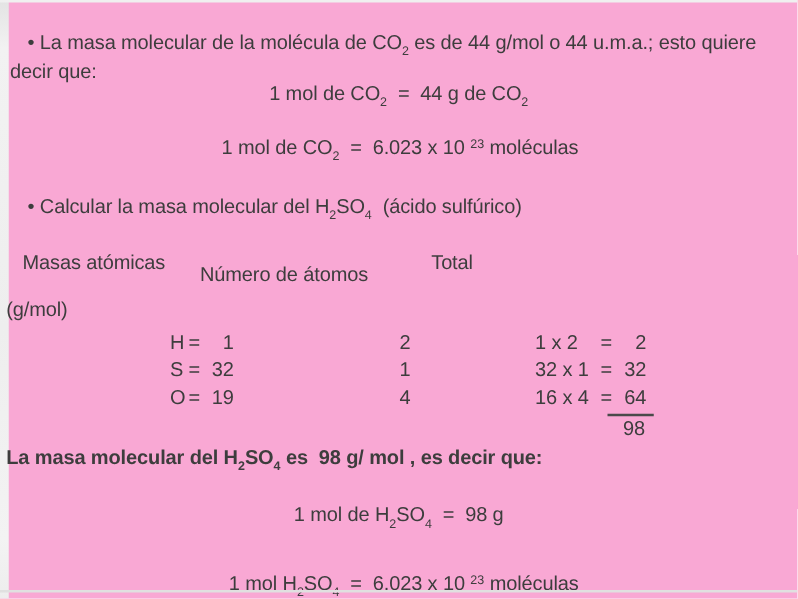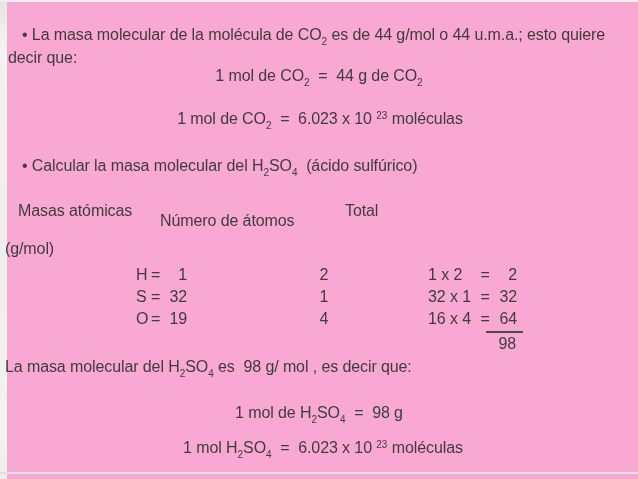--- a/index.html
+++ b/index.html
@@ -143,21 +143,21 @@
         <span class="eq">=</span>
         <span class="rs">64</span>
       </span>
     </div>
 
   </div>
 
   <div class="sum-underline"></div>
   <div class="sum-value">98</div>
 
-  <div class="abs" style="left:5px; top:358px;"><span>La masa molecular del H</span><span class="sub">2</span><span>SO</span><span class="sub">4</span><span> es  98 g/ mol , es decir que:</span></div>
+  <div class="abs" style="left:5px; top:358px;font-weight:bold;"><span>La masa molecular del H</span><span class="sub">2</span><span>SO</span><span class="sub">4</span><span> es  98 g/ mol , es decir que:</span></div>
 
   <div class="center-line" style="top:404px; "><span>1 mol de H</span><span class="sub">2</span><span>SO</span><span class="sub">4</span><span>  =  98 g</span></div>
 
-  <div class="center-line" style="top:439px; padding-left:8px;"><span>1 mol H</span><span class="sub">2</span><span>SO</span><span class="sub">4</span><span>  =  6.023 x 10 </span><span class="sup">23</span><span> moléculas</span></div>
+  <div class="center-line" style="top:459px; padding-left:8px;"><span>1 mol H</span><span class="sub">2</span><span>SO</span><span class="sub">4</span><span>  =  6.023 x 10 </span><span class="sup">23</span><span> moléculas</span></div>
 
   <div class="bottom-hairline"></div>
 
 </div>
 
 </body></html>

